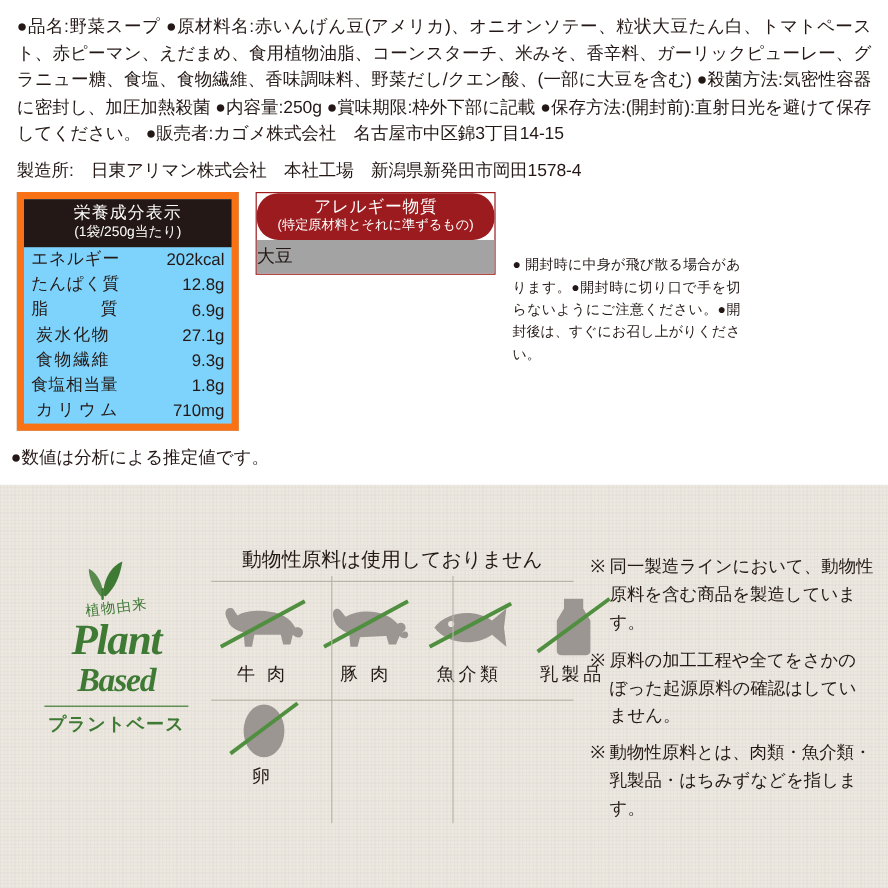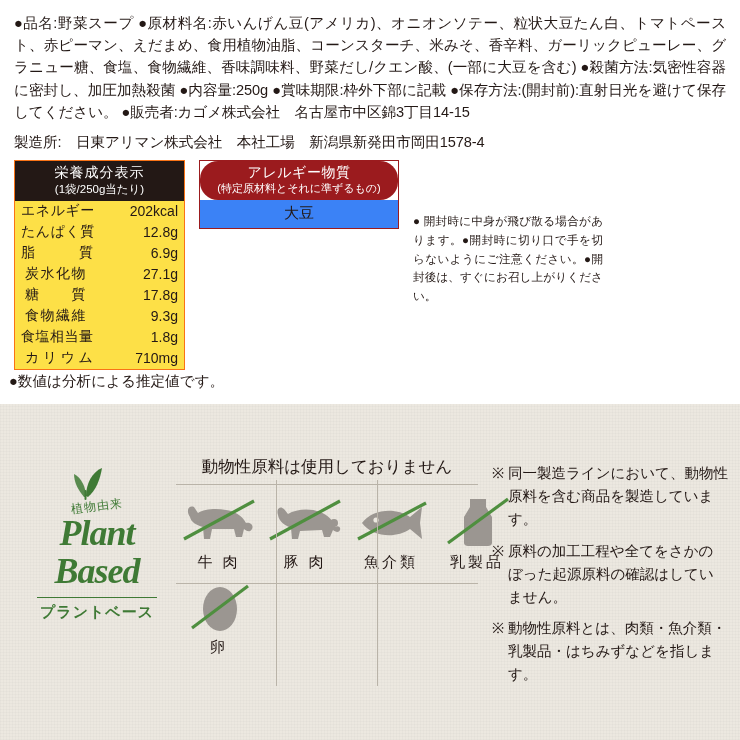--- a/index.html
+++ b/index.html
@@ -33,23 +33,23 @@
     color:#231815;
   }
 
   
   .info-row {
     position:absolute; left:14px; top:160px; width:712px;
     display:flex; align-items:flex-start;
   }
 
   .nutrition {
-    width:171px;
-    border:1px solid #f97316;
-    background:#fde047;
+    width:185px;
+    border:6px solid #f97316;
+    background:#7dd3fc;
   }
   .nutrition .n-head {
     background:#231815; color:#ffffff;
     text-align:center;
     padding:3px 0 5px 0;
     line-height:1.25;
   }
   .nutrition .n-head .t1 { font-size:14px; letter-spacing:1px; display:block; }
   .nutrition .n-head .t2 { font-size:11.5px; display:block; }
   .nutrition table {
@@ -67,21 +67,21 @@
     margin-left:14px;
     border:1px solid #9b1b1e;
   }
   .allergy .a-head {
     background:#9b1b1e; color:#ffffff;
     text-align:center; padding:3px 2px 5px 2px; line-height:1.25;border-radius:18px;
   }
   .allergy .a-head .t1 { font-size:14px; display:block; letter-spacing:0.5px;}
   .allergy .a-head .t2 { font-size:11px; display:block; }
   .allergy .a-body {
-    background:#3b82f6; text-align:center;
+    background:#a3a3a3; 
     font-size:15px; padding:4px 0 5px 0; color:#231815;
   }
   .notes {
     margin-left:14px;
     width:190px;
     font-size:11.6px;
     line-height:1.62;
     color:#231815;
     text-align:justify;
     padding-top:52px;
@@ -111,21 +111,21 @@
     transform:rotate(-7deg);
     margin-top:-2px;
   }
   .plant-logo .pb1 {
     font-family:"Liberation Serif", serif;
     font-size:36px; font-style:italic; font-weight:bold;
     line-height:1.05; letter-spacing:-1px; color:#3f7a35;
   }
   .plant-logo .pb2 {
     font-family:"Liberation Serif", serif;
-    font-size:36px; font-style:italic; font-weight:bold;
+    font-size:28px; font-style:italic; font-weight:bold;
     line-height:1.05; letter-spacing:-1px; color:#3f7a35;
   }
   .plant-logo .rule {
     width:120px; height:1px; background:#3f7a35; margin:6px auto 5px auto;
   }
   .plant-logo .jp {
     font-size:15px; color:#3f7a35; letter-spacing:1px; font-weight:bold;
   }
 
   .no-animal {
@@ -189,24 +189,20 @@
           <td class="nm">たんぱく質</td>
           <td class="vl">12.8g</td>
         </tr>
         <tr>
           <td class="nm">脂　　　質</td>
           <td class="vl">6.9g</td>
         </tr>
         <tr>
           <td class="nm sp2">炭水化物</td>
           <td class="vl">27.1g</td>
-        </tr>
-        <tr>
-          <td class="nm sp2">糖　　質</td>
-          <td class="vl">17.8g</td>
         </tr>
         <tr>
           <td class="nm sp2">食物繊維</td>
           <td class="vl">9.3g</td>
         </tr>
         <tr>
           <td class="nm">食塩相当量</td>
           <td class="vl">1.8g</td>
         </tr>
         <tr>

